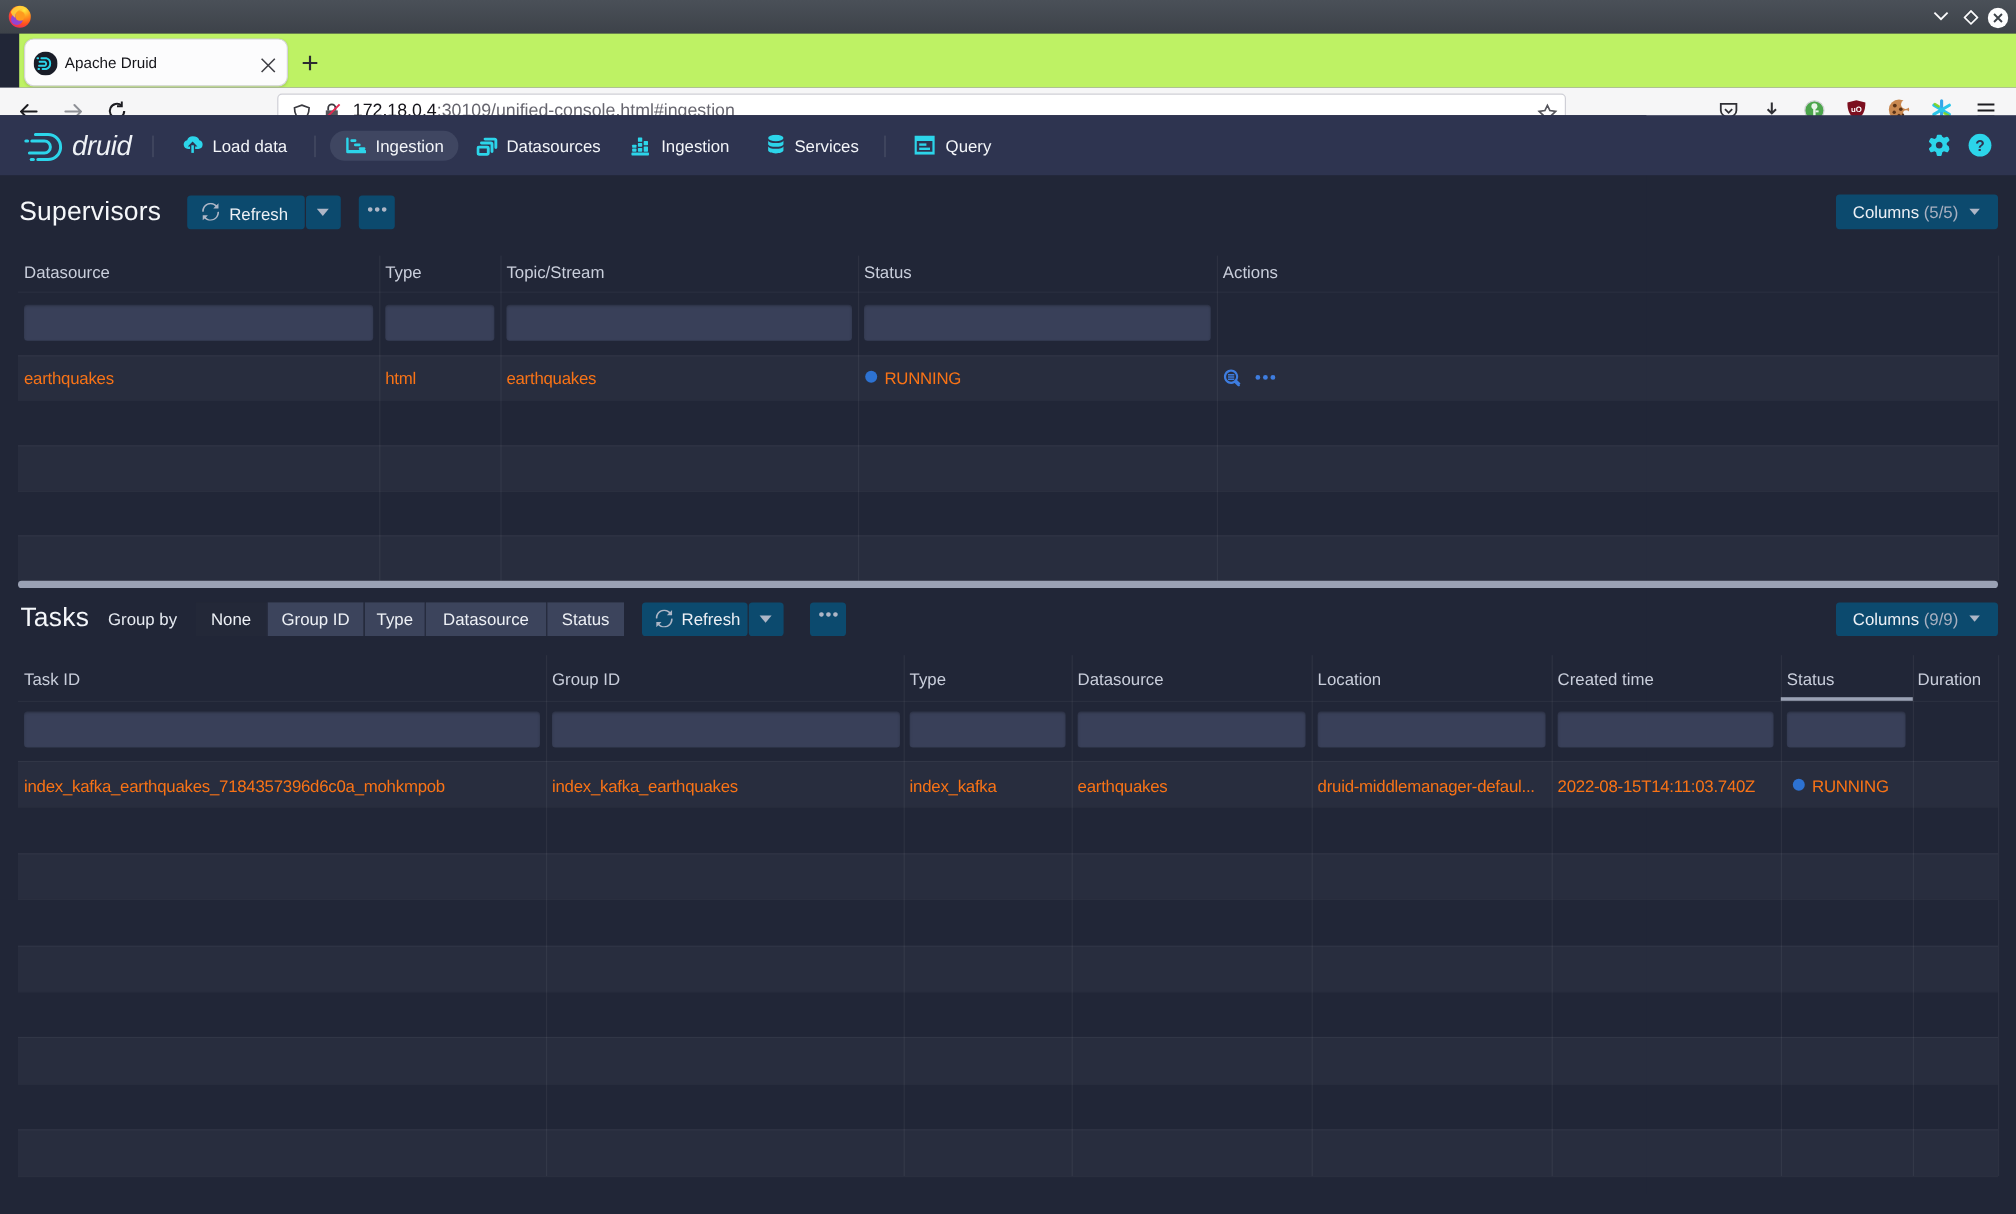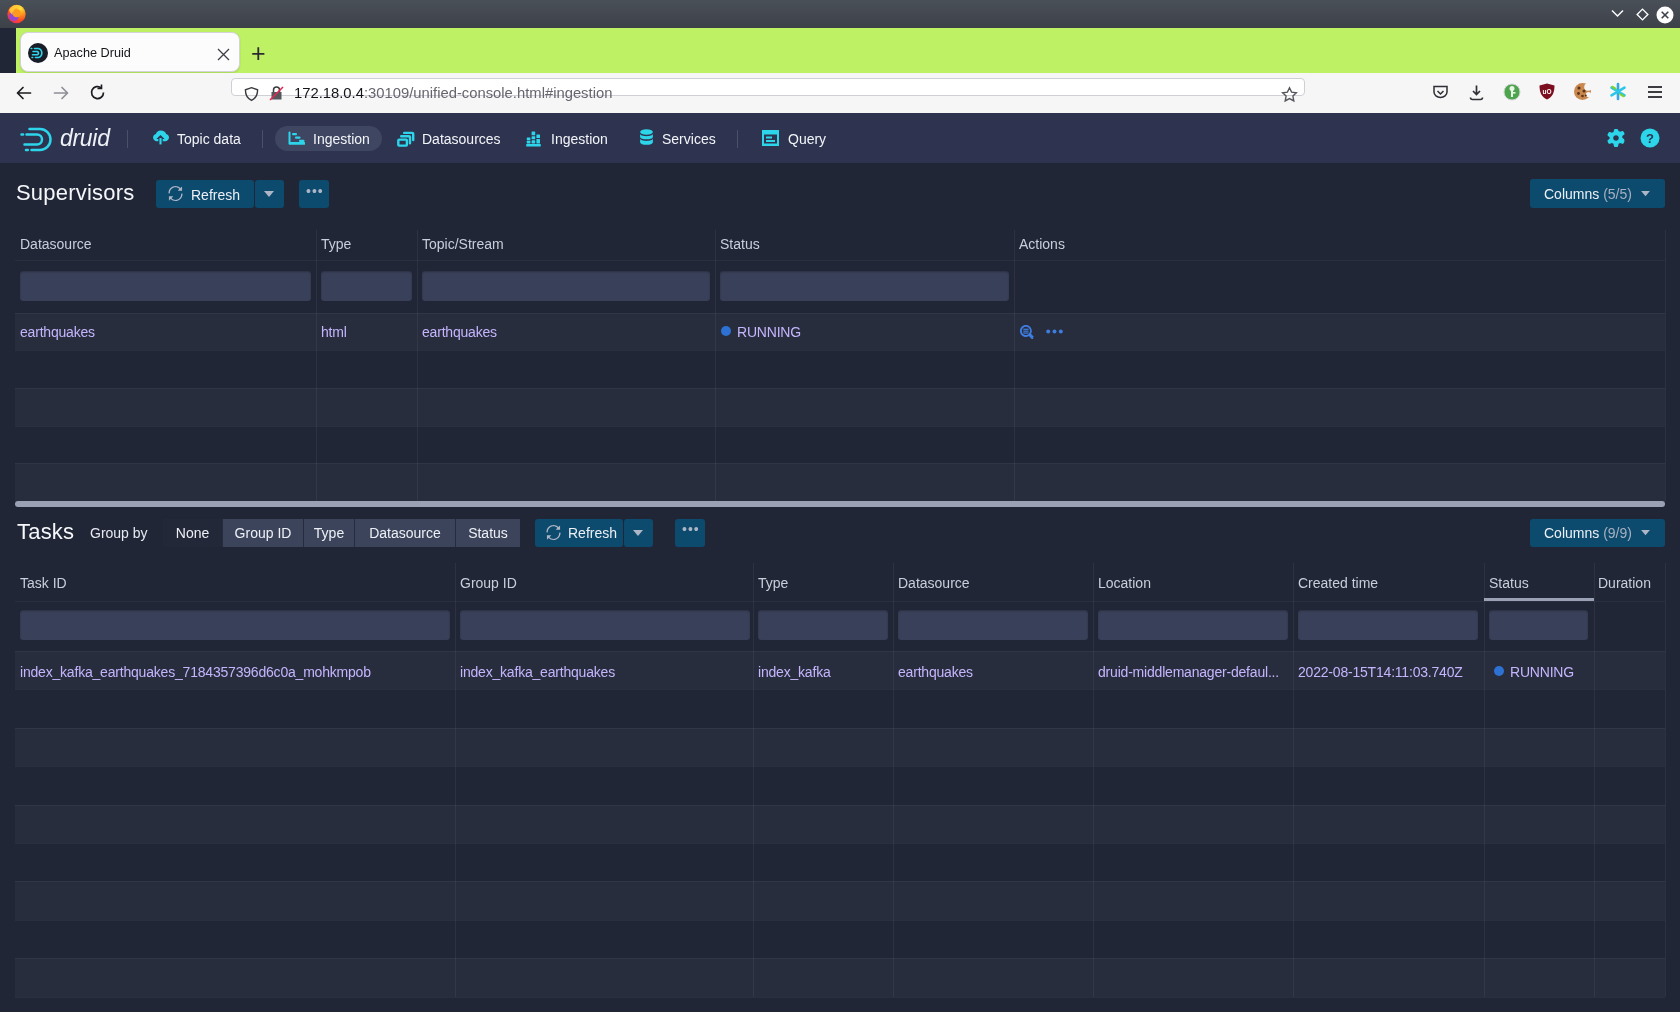--- a/index.html
+++ b/index.html
@@ -11,37 +11,37 @@
 #titlebar { position:absolute; left:0; top:0; width:1680px; height:28px;
   background:linear-gradient(#4a5058,#3d4249); color:#fff; }
 #titlebar .title { position:absolute; left:0; right:0; top:6px; text-align:center;
   font-size:13.5px; color:#fdfdfe; }
 #tabbar { position:absolute; left:0; top:28px; width:1680px; height:45px; background:#bef264;margin-left:16px; }
 #tab { position:absolute; left:4px; top:4px; width:220px; height:40px; background:#fcfcfd;
   border:1px solid #d4d4d8; border-radius:8px; box-shadow:0 1px 2px rgba(0,0,0,.12); }
 #tab .tabtitle { position:absolute; left:33px; top:13px; font-size:12.7px; color:#15151a; }
 #newtab { position:absolute; left:235px; top:11px; font-size:25px; color:#2b2b30; font-weight:300; }
 #navrow { position:absolute; left:0; top:73px; width:1680px; height:40px; background:#f6f6f7; }
-#urlbar { position:absolute; left:231px; top:5px; width:1074px; height:18px; background:#ffffff;
+#urlbar { position:absolute; left:231px; top:5px; width:1074px; height:31px; background:#ffffff;
   border:1px solid #cfcfd6; border-radius:4px; }
 #urltext { position:absolute; left:62px; top:6px; font-size:14.8px; color:#15141a; white-space:nowrap; }
 #urltext .dim { color:#66656e; }
 
 
-#druidpage { position:absolute; left:0; top:113px; width:1372px; height:899px; background:#212637; }
+#druidpage { position:absolute; left:0; top:96px; width:1372px; height:899px; background:#212637; }
 #dheader { position:absolute; left:0; top:0; width:1680px; height:50px; background:#2e3450; }
 .navitem { position:absolute; top:18px; height:24px; color:#f3f5f9; font-size:14px; }
 .navsep { position:absolute; top:17px; width:1px; height:18px; background:#4a5068; }
 #ingpill { position:absolute; left:275px; top:13px; width:107px; height:25px; background:#3f4661; border-radius:13px; }
 .h1 { position:absolute; color:#f5f7fa; font-size:22px; font-weight:400; letter-spacing:.2px; }
 .btn { position:absolute; background:#0c4a6e; border-radius:3px; color:#edf0f5; font-size:14px; }
 .btn .lbl { position:absolute; white-space:nowrap; }
 .colbtn-dim { color:#a9b0c0; }
 .thdr { position:absolute; color:#c9cedb; font-size:14px; white-space:nowrap; }
-.tcell { position:absolute; color:#c4b5fd; font-size:14px; white-space:nowrap; letter-spacing:-.2px; }
+.tcell { position:absolute; color:#f97316; font-size:14px; white-space:nowrap; letter-spacing:-.2px; }
 .finput { position:absolute; height:30px; background:#394059; border-radius:3px;
   box-shadow:inset 0 1px 2px rgba(0,0,0,.25); }
 .vline { position:absolute; width:1px; background:rgba(255,255,255,.055); }
 .rowline { position:absolute; height:1px; background:rgba(255,255,255,.045); }
 .rlight { position:absolute; background:rgba(255,255,255,.035); }
 .dot { position:absolute; width:10px; height:10px; border-radius:50%; background:#2d72d2; }
 </style>
 </head>
 <body>
 
@@ -173,21 +173,21 @@
         <line x1="1.5" y1="7.5" x2="3" y2="7.5"></line>
         <line x1="6" y1="23" x2="7.8" y2="23"></line>
       </g>
     </svg>
     <div class="navitem" style="left:60px;top:12px;font-size:23px;font-style:italic;font-weight:300;color:#eef1f6;letter-spacing:-.3px">druid</div>
     <div class="navsep" style="left:127px"></div>
     <svg class="abs" style="left:152px;top:16px" width="17" height="17" viewBox="0 0 16 16" fill="#2cd5ea">
       <path d="M8 1.5c-2 0-3.7 1.3-4.3 3.1C2.1 5 1 6.3 1 8c0 1.9 1.6 3.5 3.5 3.5H6v-2H4.2L8 5.6l3.8 3.9H10v2h2.5c1.9 0 3.5-1.6 3.5-3.5 0-1.7-1.1-3-2.7-3.4C12.7 2.8 11 1.5 8 1.5z"></path>
       <rect x="7" y="8.5" width="2" height="6"></rect>
     </svg>
-    <div class="navitem" style="left:177px">Topic data</div>
+    <div class="navitem" style="left:177px">Load data</div>
     <div class="navsep" style="left:262px"></div>
     <svg class="abs" style="left:288px;top:18px" width="17" height="15" viewBox="0 0 17 15" fill="#2cd5ea">
       <path d="M0.5 1.5 a1 1 0 0 1 2 0 V11 H16 a1 1 0 0 1 0 2.8 H1.6 a1.1 1.1 0 0 1 -1.1 -1.1 Z"></path>
       <rect x="4" y="2" width="5" height="2.3" rx="1"></rect>
       <rect x="7" y="5.5" width="5.5" height="2.3" rx="1"></rect>
       <rect x="11" y="8.7" width="5.5" height="2.3" rx="1"></rect>
     </svg>
     <div class="navitem" style="left:313px">Ingestion</div>
     <svg class="abs" style="left:397px;top:18px" width="18" height="16" viewBox="0 0 18 16" fill="none" stroke="#2cd5ea">
       <path d="M7.2 1.9 H15.2 a1 1 0 0 1 1 1 V9" stroke-width="2.4" stroke-linecap="round"></path>

